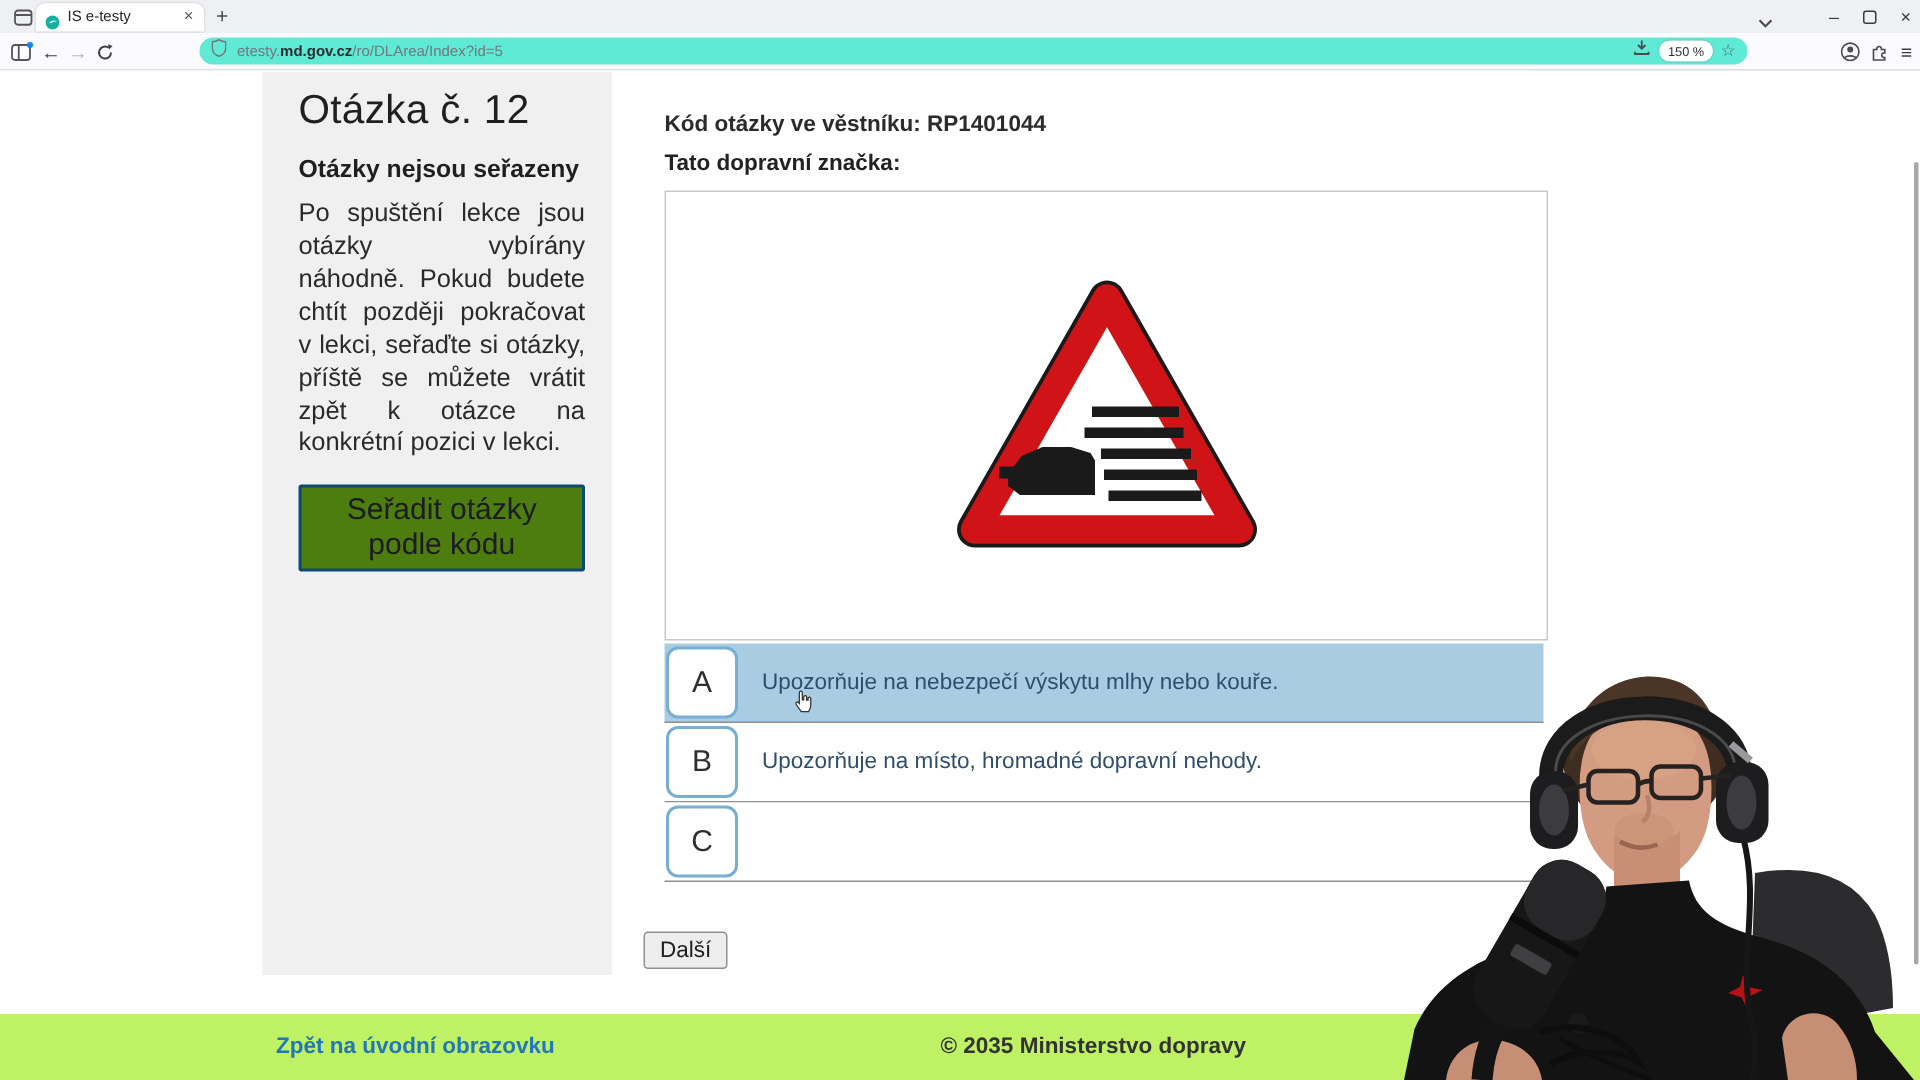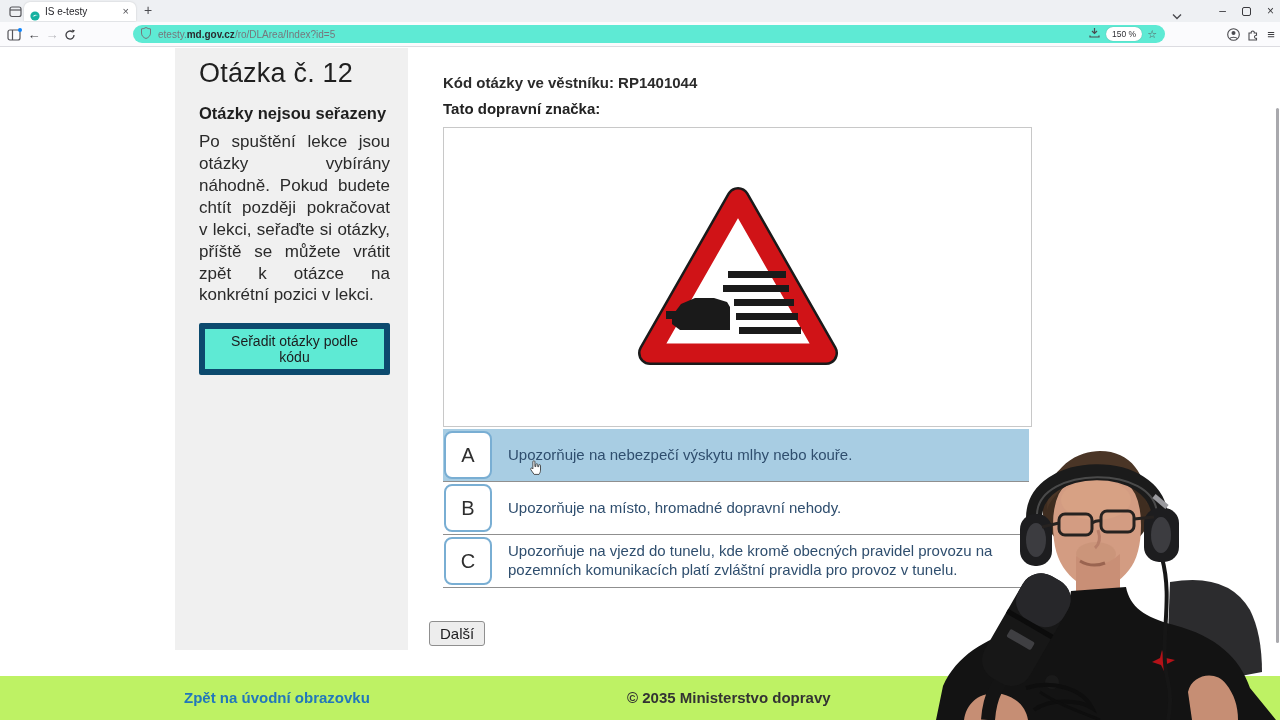--- a/index.html
+++ b/index.html
@@ -29,21 +29,21 @@
   .zoombadge { font-size:8.5px; color:#2e2e33; background:#ffffff; border-radius:7px; padding:2px 6px; margin:0 5px; box-shadow:0 0 1px rgba(0,0,0,.35); }
   .star { font-size:11px; color:#5a5a5f; line-height:1; }
 
   
   .page { position:absolute; left:0; top:47px; width:1020px; height:673px; background:#fff; }
 
   .qsidebar { position:absolute; left:175px; top:1px; width:233px; height:602px; background:#f0f0f0; padding:10px 18px 0 24px; }
   .qtitle { font-size:27px; font-weight:400; color:#1f1f1f; letter-spacing:.2px; }
   .qsub { margin-top:15px; font-size:16.5px; font-weight:bold; color:#1f1f1f; }
   .qdesc { margin-top:8px; font-size:17px; line-height:1.29; color:#2a2a2a; text-align:justify; }
-  .sortbtn { margin-top:17px; display:inline-block; font-size:14px; color:#1c1c1e; background:#5eead4; border:6px solid #0c4a6e; border-radius:2px; padding:4px 9px; font-family:"Liberation Sans",sans-serif; }
+  .sortbtn { margin-top:17px; display:inline-block; font-size:20px; color:#1c1c1e; background:#4d7c0f; border:2px solid #0c4a6e; border-radius:2px; padding:4px 9px; font-family:"Liberation Sans",sans-serif; }
 
   .main { position:absolute; left:443px; top:0; width:590px; }
   .codeline { position:absolute; left:0; top:27px; font-size:15px; color:#2b2b2b;font-weight:bold; }
   .promptline { position:absolute; left:0; top:53px; font-size:15px; font-weight:bold; color:#222; }
   .signbox { position:absolute; left:0; top:80px; width:589px; height:300px; background:#fff; border:1px solid #c8c8c8; display:flex; align-items:center; justify-content:center; }
 
   .options { position:absolute; left:0; top:382px; width:586px; }
   .optrow { display:flex; align-items:center; border-bottom:1px solid #8f8f8f; min-height:53px; padding:2px 4px 2px 1px; background:#fff; }
   .optrow.hl { background:#a8cde3; }
   .optletter { width:48px; height:48px; flex:0 0 48px; background:#fff; border:2px solid #79aed3; border-radius:8px; display:flex; align-items:center; justify-content:center; font-size:20px; color:#2e2e2e; }
@@ -175,21 +175,20 @@
         <div class="optrow hl">
           <span class="optletter">A</span>
           <span class="opttext">Upozorňuje na nebezpečí výskytu mlhy nebo kouře.</span>
         </div>
         <div class="optrow">
           <span class="optletter">B</span>
           <span class="opttext">Upozorňuje na místo, hromadné dopravní nehody.</span>
         </div>
         <div class="optrow">
           <span class="optletter">C</span>
-          <span class="opttext">Upozorňuje na vjezd do tunelu, kde kromě obecných pravidel provozu na pozemních komunikacích platí zvláštní pravidla pro provoz v tunelu.</span>
         </div>
       </div>
 
       <button class="nextbtn">Další</button>
     </div>
 
     <div class="pagefooter">
       <a class="homelink" href="#">Zpět na úvodní obrazovku</a>
       <span class="copyright">© 2035 Ministerstvo dopravy</span>
     </div>

